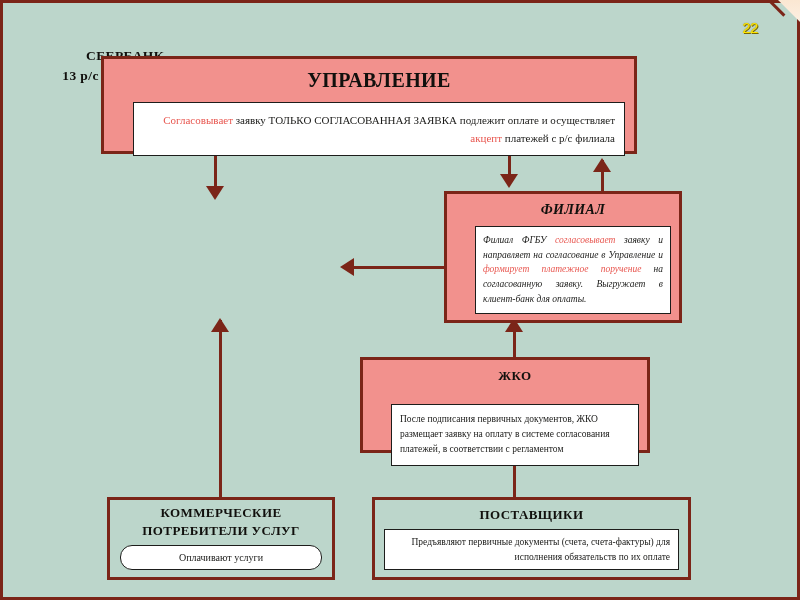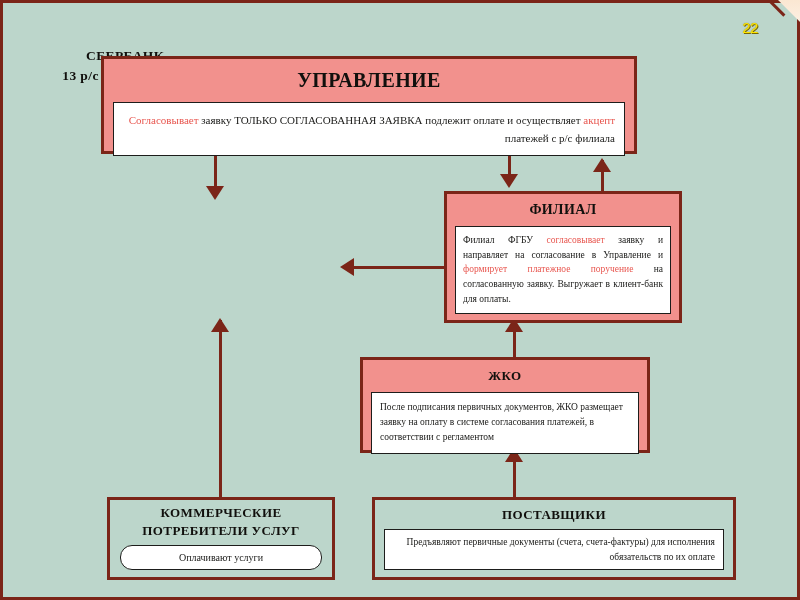--- a/index.html
+++ b/index.html
@@ -71,21 +71,21 @@
     z-index: 5;
   }
 
   
   .node {
     position: absolute;
     box-sizing: border-box;
     border: 3px solid #7b2518;
     z-index: 3;
   }
-  .node.pink   { background: #f2918d; }
+  .node.pink   { background: #f2918d; padding-left: 20px; }
   .node.green  { background: #bcd6cb; }
 
   .node-title {
     text-align: center;
     font-family: "Liberation Serif", serif;
     font-weight: bold;
     color: #11100d;
     letter-spacing: 0.4px;
   }
 
@@ -141,38 +141,38 @@
     position: relative;
     z-index: 2;
     font-size: 13.5px;
     line-height: 1.45;
     padding-top: 46px;
     white-space: pre-line;
   }
 
   #node-filial {
     left: 444px; top: 191px;
-    width: 238px; height: 132px;
+    width: 238px; height: 132px; font-style: italic;
   }
   #node-filial .node-title { font-size: 14px; padding-top: 8px; }
   #node-filial .node-body {
     margin: 8px 8px 0 8px;
     padding: 6px 7px;
     font-size: 9.5px;
     line-height: 1.55;
     text-align: justify;
   }
 
   #node-zhko {
     left: 360px; top: 357px;
     width: 290px; height: 96px;
   }
   #node-zhko .node-title { font-size: 13px; padding-top: 8px; }
   #node-zhko .node-body {
-    margin: 8px 8px 0 8px;
+    margin: 20px 8px 0 8px;
     padding: 7px 8px;
     font-size: 9.5px;
     line-height: 1.6;
     text-align: left;
   }
 
   #node-kommercheskie {
     left: 107px; top: 497px;
     width: 228px; height: 83px;
   }
@@ -183,21 +183,21 @@
   #node-kommercheskie .node-body {
     margin: 6px 10px 0 10px;
     padding: 6px 6px;
     font-size: 10px;
     text-align: center;
     border-radius: 12px;
   }
 
   #node-postavshchiki {
     left: 372px; top: 497px;
-    width: 364px; height: 83px;
+    width: 319px; height: 83px;
   }
   #node-postavshchiki .node-title { font-size: 13px; padding-top: 7px; }
   #node-postavshchiki .node-body {
     margin: 6px 9px 0 9px;
     padding: 5px 8px;
     font-size: 9.5px;
     line-height: 1.55;
     text-align: right;
   }
 

